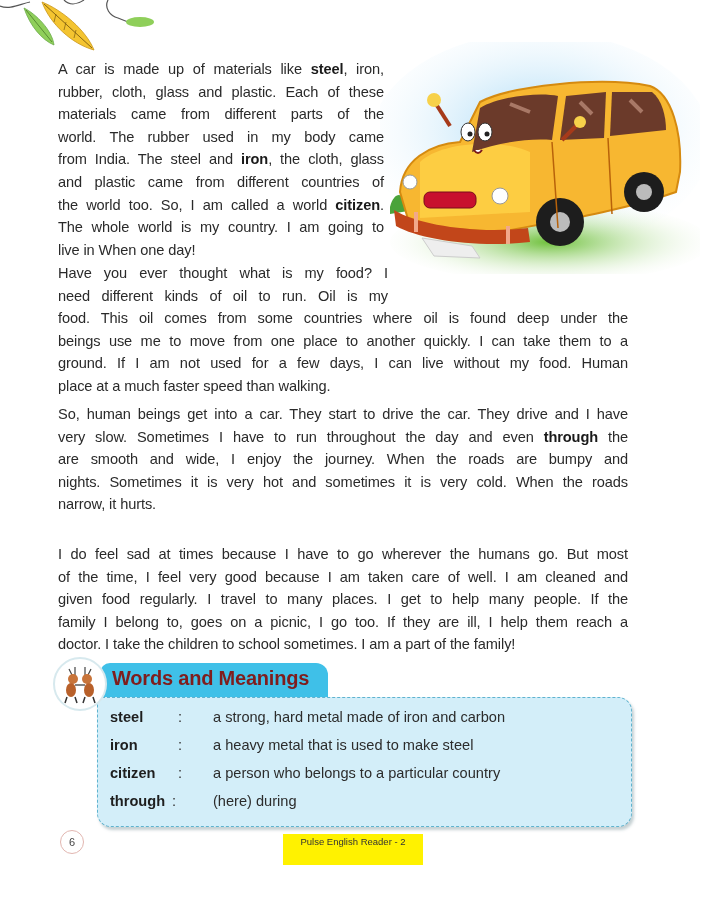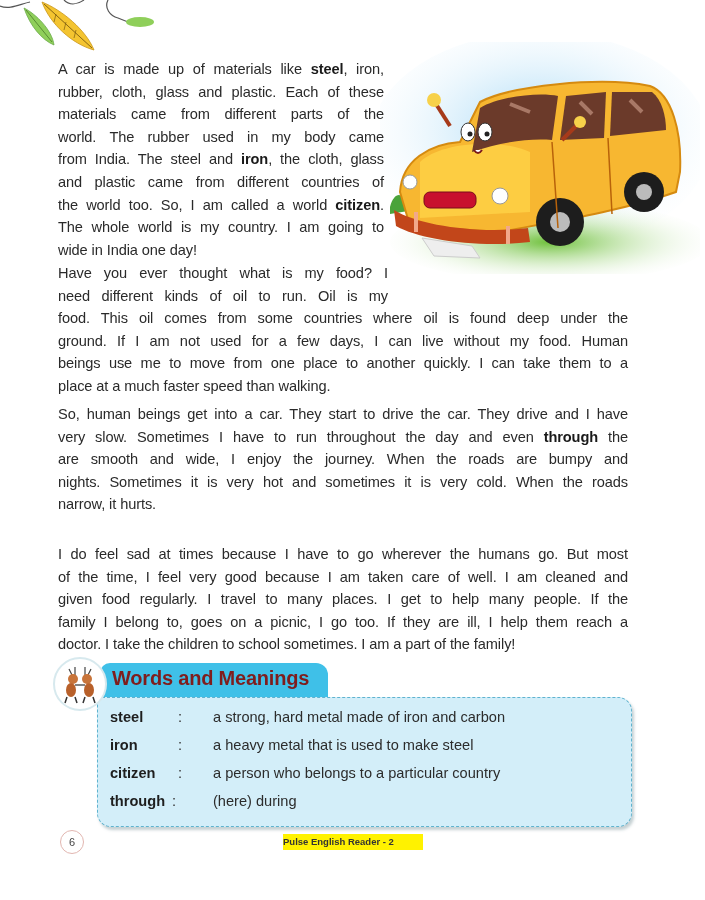--- a/index.html
+++ b/index.html
@@ -28,23 +28,23 @@
             background: #d3eef9; border: 1.5px dashed #5fb3cf; border-radius: 0 14px 14px 14px;
             box-shadow: 2px 3px 3px rgba(90,120,130,0.35); }
   .wm-row { position: absolute; left: 12px; font-size: 14.6px; height: 22px; line-height: 22px; }
   .wm-term { position: absolute; left: 0; font-weight: bold; color: #1e1e1e; }
   .wm-colon { position: absolute; left: 68px; color: #333; }
   .wm-def { position: absolute; left: 103px; white-space: nowrap; color: #2c2c2c; }
 
   .page-num { position: absolute; left: 60px; top: 830px; width: 22px; height: 22px;
               border-radius: 50%; border: 1.5px solid #e2b6b0; font-size: 11px;
               text-align: center; line-height: 22px; color: #444; }
-  .footer-label { position: absolute; left: 283px; top: 834px; width: 140px; height: 16px;
-                  background: #fff200; font-size: 9.5px; line-height: 16px; text-align: left;
-                  color: #333; font-weight: bold; }
+  .footer-label { position: absolute; left: 283px; top: 834px; width: 140px; height: 31px;
+                  background: #fff200; font-size: 9.5px; line-height: 16px; text-align: center;
+                  color: #333; }
 </style>
 </head>
 <body>
 
 <svg class="leaves" viewBox="0 0 160 60">
   <path d="M0,6 C10,10 20,4 30,2" stroke="#555" stroke-width="1.2" fill="none"></path>
   <path d="M64,0 C70,6 78,4 84,0" stroke="#555" stroke-width="1.2" fill="none"></path>
   <path d="M108,0 C104,8 110,16 118,18 L128,22" stroke="#555" stroke-width="1.2" fill="none"></path>
   <path d="M24,8 C36,14 52,30 54,45 C42,40 30,26 24,8 Z" fill="#8fcf5a" stroke="#6aa84a" stroke-width="0.8"></path>
   <path d="M26,10 L52,42" stroke="#4a7a2a" stroke-width="0.8"></path>
@@ -107,29 +107,29 @@
 
 <div class="para p1">
   <span class="ln"><span>A car is made up of materials like </span><b>steel</b><span>, iron,</span></span>
   <span class="ln">rubber, cloth, glass and plastic.  Each of these</span>
   <span class="ln">materials came from different parts of the</span>
   <span class="ln">world.  The rubber used in my body came</span>
   <span class="ln"><span>from India. The steel and </span><b>iron</b><span>, the cloth, glass</span></span>
   <span class="ln">and plastic came from different countries of</span>
   <span class="ln"><span>the world too. So, I am called a world </span><b>citizen</b><span>.</span></span>
   <span class="ln">The whole world is my country.  I am going to</span>
-  <span class="ln last">wide in India one day!</span>
+  <span class="ln last">live in When one day!</span>
 </div>
 
 <div class="para p2">
   <span class="ln narrow">Have you ever thought what is my food? I</span>
   <span class="ln narrow">need different kinds of oil to run. Oil is my</span>
   <span class="ln">food. This oil comes from some countries where oil is found deep under the</span>
+  <span class="ln">beings use me to move from one place to another quickly. I can take them to a</span>
   <span class="ln">ground.  If  I am not used for a few days,  I can live without my food. Human</span>
-  <span class="ln">beings use me to move from one place to another quickly. I can take them to a</span>
   <span class="ln last">place at a much faster speed than walking.</span>
 </div>
 
 <div class="para p3">
   <span class="ln">So, human beings get into a car. They start to drive the car. They drive and I have</span>
   <span class="ln"><span>very slow. Sometimes I have to run throughout the day and even </span><b>through</b><span> the</span></span>
   <span class="ln">are smooth and wide, I enjoy the journey.  When the roads are bumpy and</span>
   <span class="ln">nights.  Sometimes it is very hot and sometimes it is very cold.  When the roads</span>
   <span class="ln last">narrow, it hurts.</span>
 </div>

